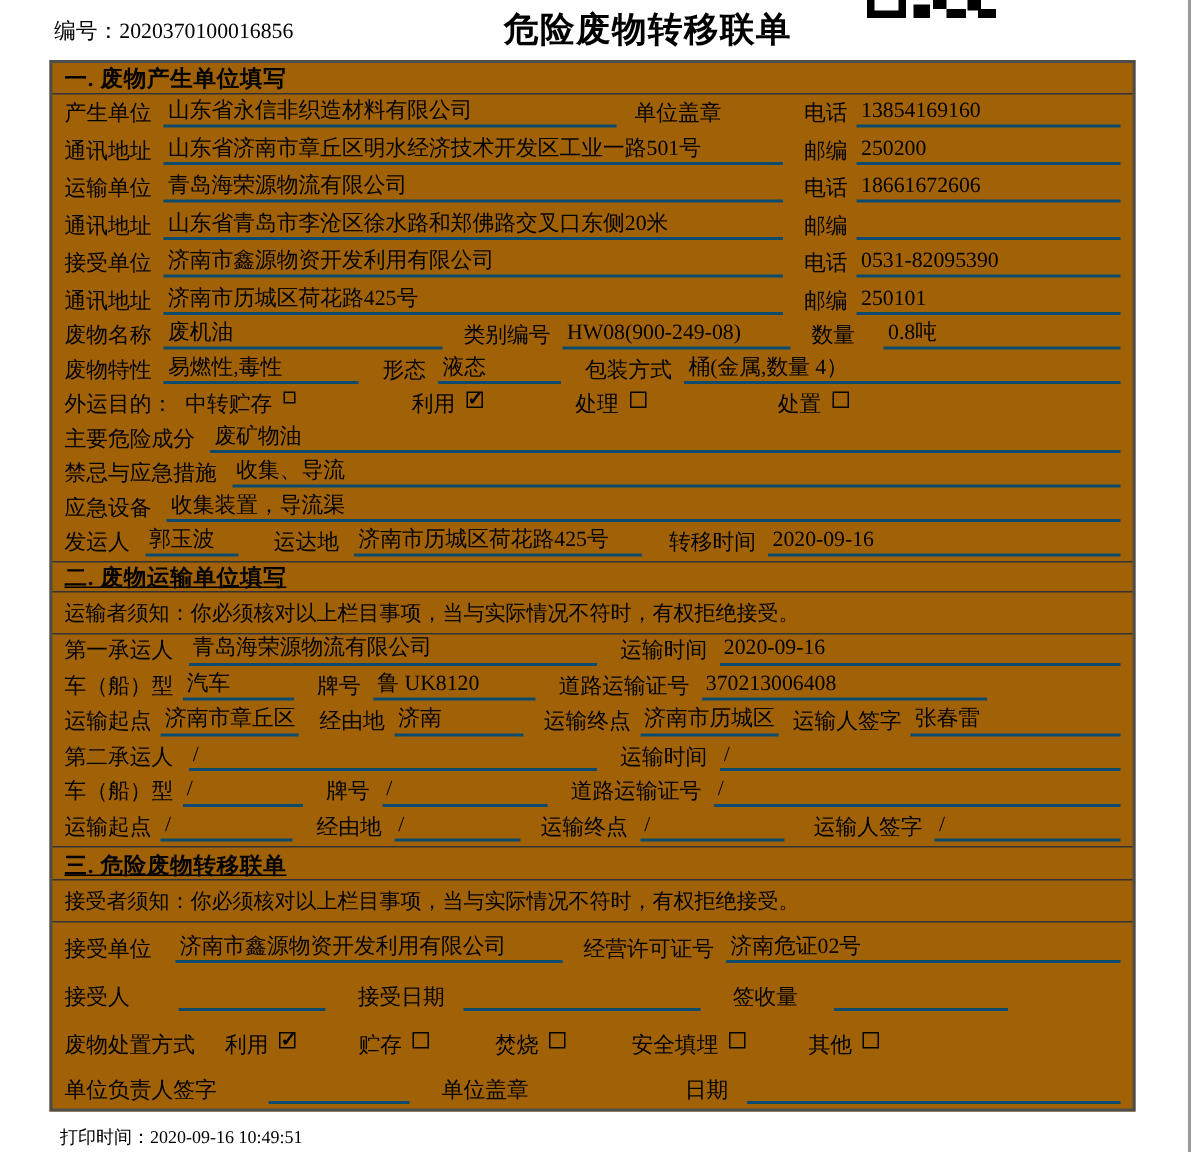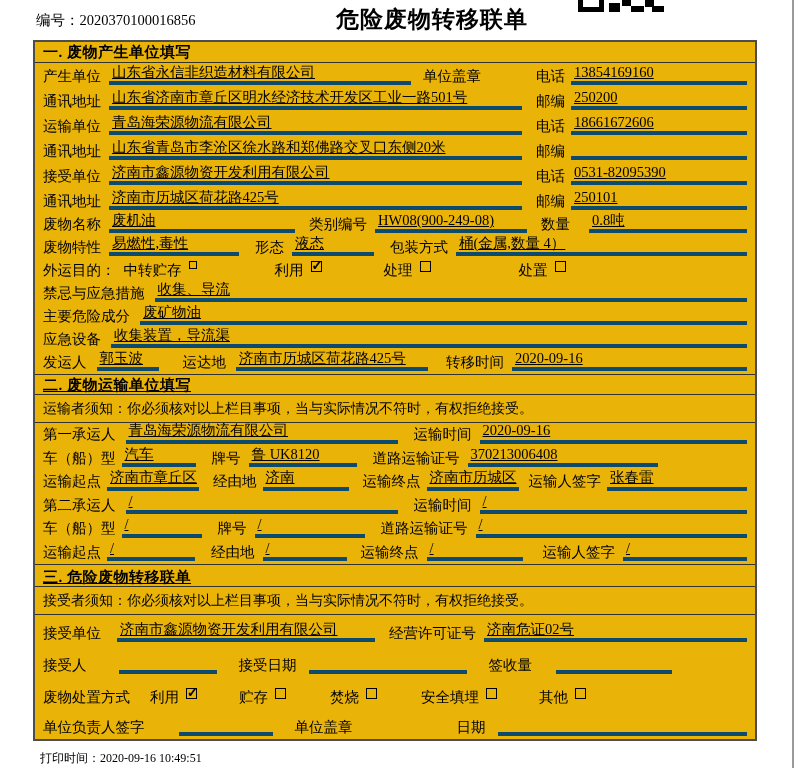--- a/index.html
+++ b/index.html
@@ -8,36 +8,36 @@
   #page { position:relative; width:796px; height:768px; background:#fff; }
 
   .doc-number { position:absolute; left:36px; top:11px; font-size:14.5px; white-space:nowrap; }
   .doc-title  { position:absolute; left:336px; top:4px; font-size:23px; font-weight:bold; letter-spacing:1px; white-space:nowrap; }
 
   .qr { position:absolute; left:578px; top:0; width:86px; height:12px; }
   .qr i { position:absolute; background:#000; display:block; }
 
   .edge-line { position:absolute; left:792px; top:0; width:2px; height:768px; background:#9a9a9a; }
 
-  .form-table { position:absolute; left:33px; top:40px; width:724px; border:2px solid #4d4d4d; background:#eab308; }
+  .form-table { position:absolute; left:33px; top:40px; width:724px; border:2px solid #4d4d4d; background:#a16207; }
 
   .sec-title { height:21px; font-weight:bold; font-size:15px; padding:1px 8px 0 8px;
     border-bottom:1.5px solid #333; letter-spacing:0.5px; }
   .notice { height:28px; border-bottom:1px solid #333; display:flex; align-items:center;
     padding:0 8px; font-size:14px; }
   .sec-break { border-top:1.5px solid #333;text-decoration:underline; }
 
   .row { display:flex; align-items:flex-end; padding:0 8px 3px 8px; font-size:14.5px; line-height:1.25; }
   .s1a { height:25px; }
   .s1b { height:23px; }
   .s2r { height:23.5px; }
 
   .lbl { white-space:nowrap; flex:0 0 auto; }
-  .u { border-bottom:4px solid #0c4a6e; padding:0 3px; white-space:nowrap; min-height:18px;
-       display:block; overflow:hidden; flex:0 0 auto;text-decoration:underline; }
+  .u { border-bottom:2px solid #0c4a6e; padding:0 3px; white-space:nowrap; min-height:18px;
+       display:block; overflow:hidden; flex:0 0 auto; }
   .fx { flex:1 1 auto; }
 
   .cb { width:11px; height:11px; border:1.5px solid #000; display:inline-block;
         position:relative; margin-left:7px; flex:0 0 auto; margin-bottom:2px; }
   .cb.small { width:8px; height:8px; border-width:1.2px; }
   .cb.checked::after { content:"✓"; position:absolute; left:0px; top:-4px; font-size:13px; font-weight:bold; }
   .opt { display:flex; align-items:flex-start; }
 
   .footer-print { position:absolute; left:40px; top:750px; font-size:12px; white-space:nowrap; }
 </style>
@@ -143,27 +143,27 @@
         <span class="lbl">处理</span>
         <span class="cb"></span>
       </span>
       <span class="opt" style="margin-left:88px">
         <span class="lbl">处置</span>
         <span class="cb"></span>
       </span>
     </div>
 
     <div class="row s1b">
+      <span class="lbl">主要危险成分</span>
+      <span class="u fx" style="margin-left:10px">废矿物油</span>
+    </div>
+
+    <div class="row s1b">
       <span class="lbl">禁忌与应急措施</span>
       <span class="u fx" style="margin-left:10px">收集、导流</span>
-    </div>
-
-    <div class="row s1b">
-      <span class="lbl">主要危险成分</span>
-      <span class="u fx" style="margin-left:10px">废矿物油</span>
     </div>
 
     <div class="row s1b">
       <span class="lbl">应急设备</span>
       <span class="u fx" style="margin-left:10px">收集装置，导流渠</span>
     </div>
 
     <div class="row s1b">
       <span class="lbl">发运人</span>
       <span class="u" style="width:62px;margin-left:10px">郭玉波</span>

